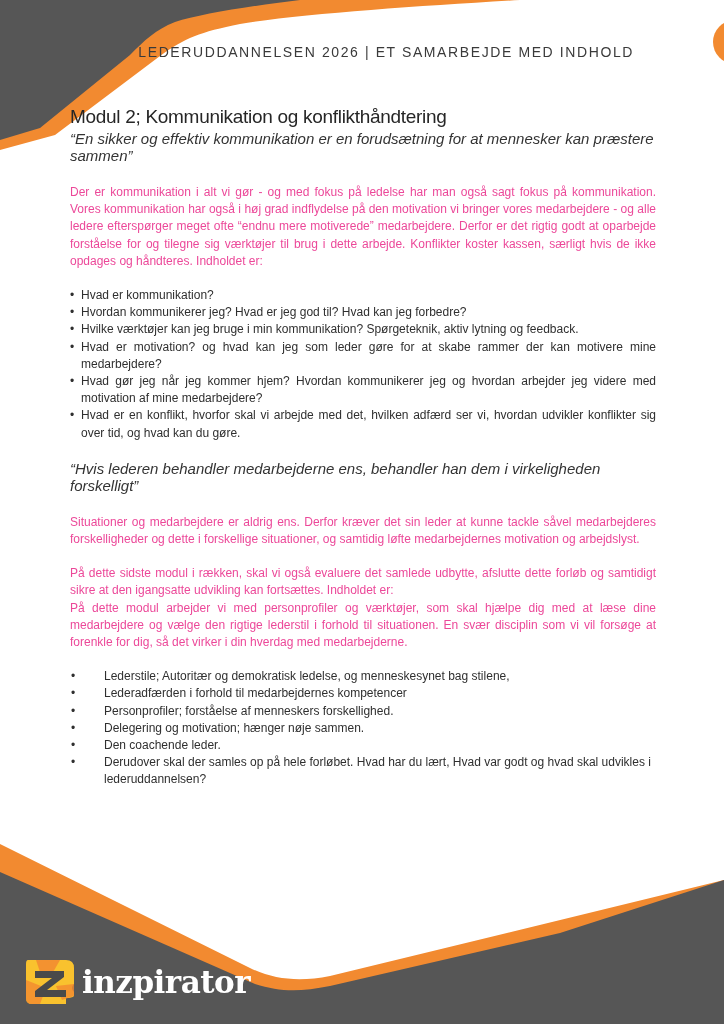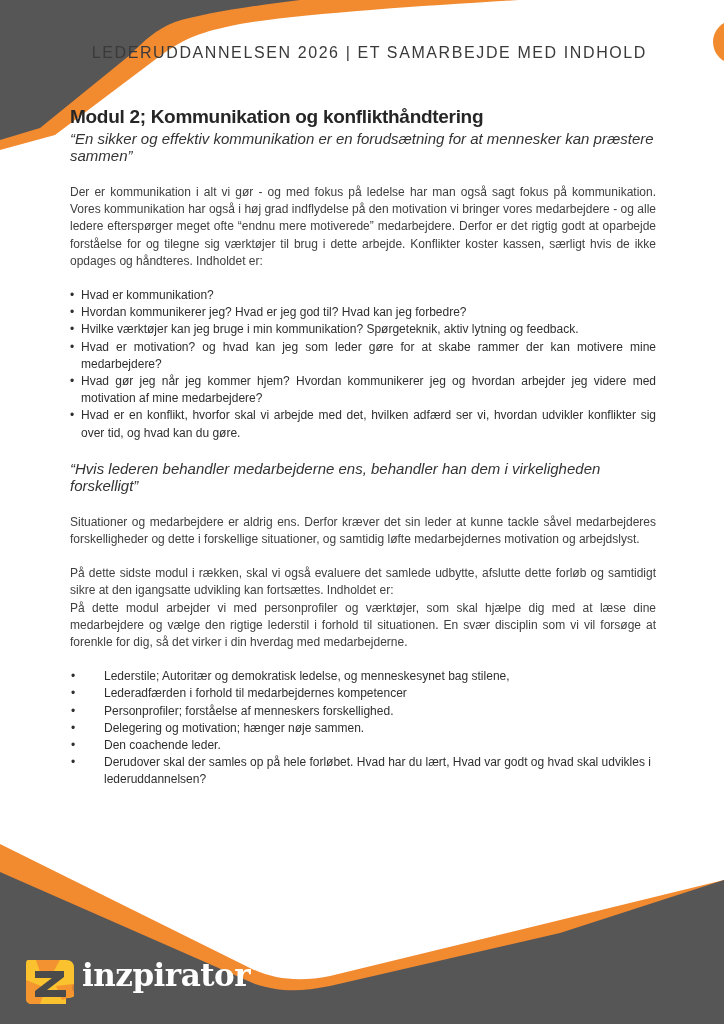--- a/index.html
+++ b/index.html
@@ -5,49 +5,49 @@
     html, body { margin: 0; padding: 0; }
     body {
       width: 724px; height: 1024px; position: relative; overflow: hidden;
       background: #ffffff;
       font-family: "Liberation Sans", "DejaVu Sans", sans-serif;
       color: #2b2b2b;
     }
     .deco { position: absolute; left: 0; top: 0; pointer-events: none; }
     .header-strip {
       position: absolute; top: 44px; left: 0; width: 634px; text-align: right;
-      font-size: 16px; letter-spacing: 1.6px; color: #3a3a3a; padding-left: 13px;
+      font-size: 14px; letter-spacing: 1.6px; color: #3a3a3a;
     }
     .content {
       position: absolute; left: 70px; top: 106px; width: 586px;
     }
     h2 {
       font-family: "Liberation Sans", "DejaVu Sans", sans-serif;
-      font-weight: bold; font-size: 19px; margin: 0; color: #262626; letter-spacing: -0.3px;
+      font-weight: normal; font-size: 19px; margin: 0; color: #262626; letter-spacing: -0.3px;
     }
     .quote {
       font-style: italic; font-size: 15px; margin: 2px 0 0 0; color: #333;
     }
     p.body {
-      font-size: 12px; line-height: 17.2px; margin: 0; text-align: justify; color: #404040;
+      font-size: 12px; line-height: 17.2px; margin: 0; text-align: justify; color: #ec4899;
     }
     ul.bul1 { list-style: none; margin: 0; padding: 0; }
     ul.bul1 li {
       font-size: 12px; line-height: 17.2px; position: relative; padding-left: 11px;
       text-align: justify; color: #2f2f2f;
     }
     ul.bul1 li .dot { position: absolute; left: 0; top: 0; }
     ul.bul2 { list-style: none; margin: 0; padding: 0; }
     ul.bul2 li {
       font-size: 12px; line-height: 17.2px; position: relative; padding-left: 34px;
       color: #2f2f2f;
     }
     ul.bul2 li .dot { position: absolute; left: 1px; top: 0; }
     .logo {
-      position: absolute; left: 26px; top: 960px; display: flex; 
+      position: absolute; left: 26px; top: 960px; display: flex; align-items: center;
     }
     .logo-text {
       font-family: "DejaVu Serif", "Liberation Serif", serif; font-weight: bold;
       font-size: 31px; color: #ffffff; margin-left: 6px; letter-spacing: -0.5px;
       line-height: 1;
     }
   </style>
 </head>
 <body>
 

